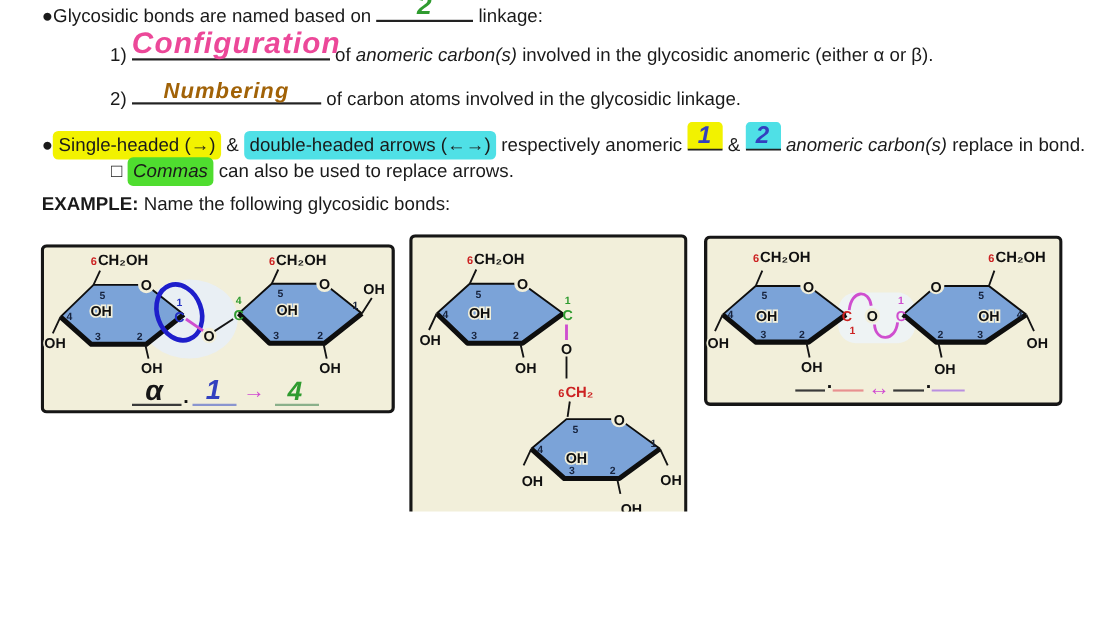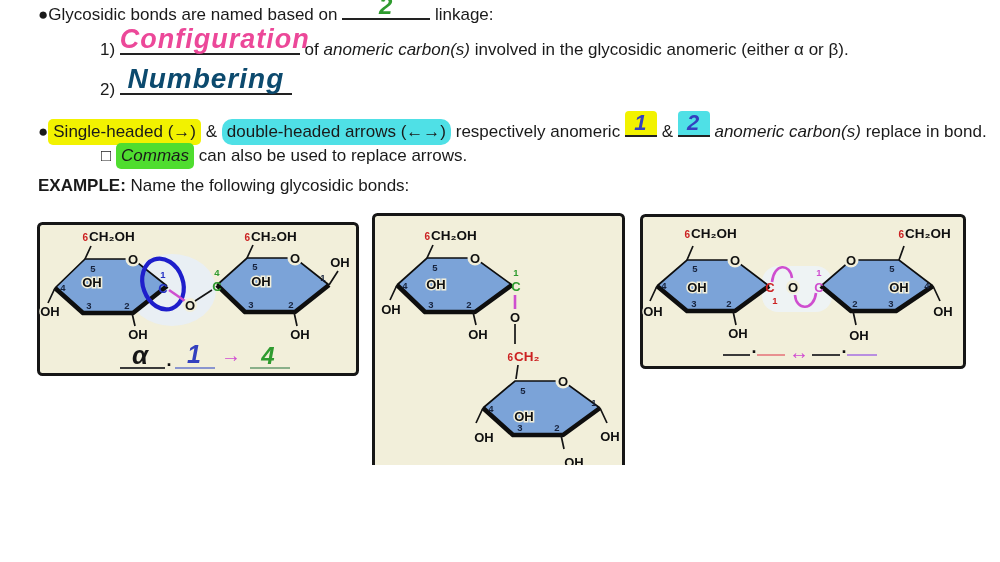--- a/index.html
+++ b/index.html
@@ -9,30 +9,30 @@
   .l1{left:38px;top:5px;}
   .l2{left:100px;top:40px;}
   .l3{left:100px;top:80px;}
   .l4{left:38px;top:111px;}
   .l5{left:101px;top:146px;}
   .l6{left:38px;top:176px;}
   .it{font-style:italic;margin-top:48px;}
   .b{font-weight:bold;}
   .hl{padding:3px 5px 4px;border-radius:5px;}
   .hlY{background:#f2f200;}
-  .hlC{background:#4fe0e6;border-radius:10px;}
+  .hlC{background:#4fe0e6;}
   .hlG{background:#4fdd2f;}
   .blank{display:inline-block;position:relative;border-bottom:2px solid #222;height:6px;vertical-align:baseline;}
   .blank .hw{position:absolute;left:0;right:0;bottom:0;text-align:center;line-height:1;}
   .blankbox{display:inline-block;position:relative;border-bottom:2px solid #222;height:24px;vertical-align:baseline;border-radius:4px 4px 0 0;}
   .blankbox .hw{position:absolute;left:0;right:0;bottom:1px;text-align:center;line-height:1;}
   .hand{font-style:italic;font-weight:bold;letter-spacing:1px;}
   .hw-green{color:#2f9b2f;font-size:24px;}
   .hw-black{color:#ec4899;font-size:27px;}
-  .hw-red{color:#0c4a6e;font-size:28px;}
+  .hw-red{color:#a16207;font-size:20px;}
   .hw-blue{color:#3340bf;font-size:22px;}
   svg.panel{position:absolute;}
   
   .pbox{fill:#f2efda;stroke:#161616;stroke-width:3;}
   .ringfill{fill:#7ba3d8;stroke:none;}
   .thin{fill:none;stroke:#0e0e0e;stroke-width:1.7;}
   .thick{fill:none;stroke:#0e0e0e;stroke-width:4.6;stroke-linejoin:round;}
   .bond{fill:none;stroke:#141414;stroke-width:1.7;}
   .bondM{fill:none;stroke:#cf4ecf;stroke-width:2.6;}
   .obg{fill:#f2efda;stroke:none;}
@@ -66,20 +66,21 @@
     <span>1)</span>
     <span class="blank" style="width:180px"><span class="hw hand hw-black">Configuration</span></span>
     <span>of</span>
     <span class="it">anomeric carbon(s)</span>
     <span>involved in the glycosidic anomeric (either α or β).</span>
   </div>
 
   <div class="line l3">
     <span>2)</span>
     <span class="blank" style="width:172px"><span class="hw hand hw-red">Numbering</span></span>
+    <span>of carbon atoms involved in the glycosidic linkage.</span>
   </div>
 
   <div class="line l4">
     <span>●</span><span class="hl hlY">Single-headed (→)</span>
     <span>&amp;</span>
     <span class="hl hlC">double-headed arrows (←→)</span>
     <span>respectively anomeric</span>
     <span class="blankbox hlY" style="width:32px"><span class="hw hand hw-blue">1</span></span>
     <span>&amp;</span>
     <span class="blankbox hlC" style="width:32px"><span class="hw hand hw-blue">2</span></span>

